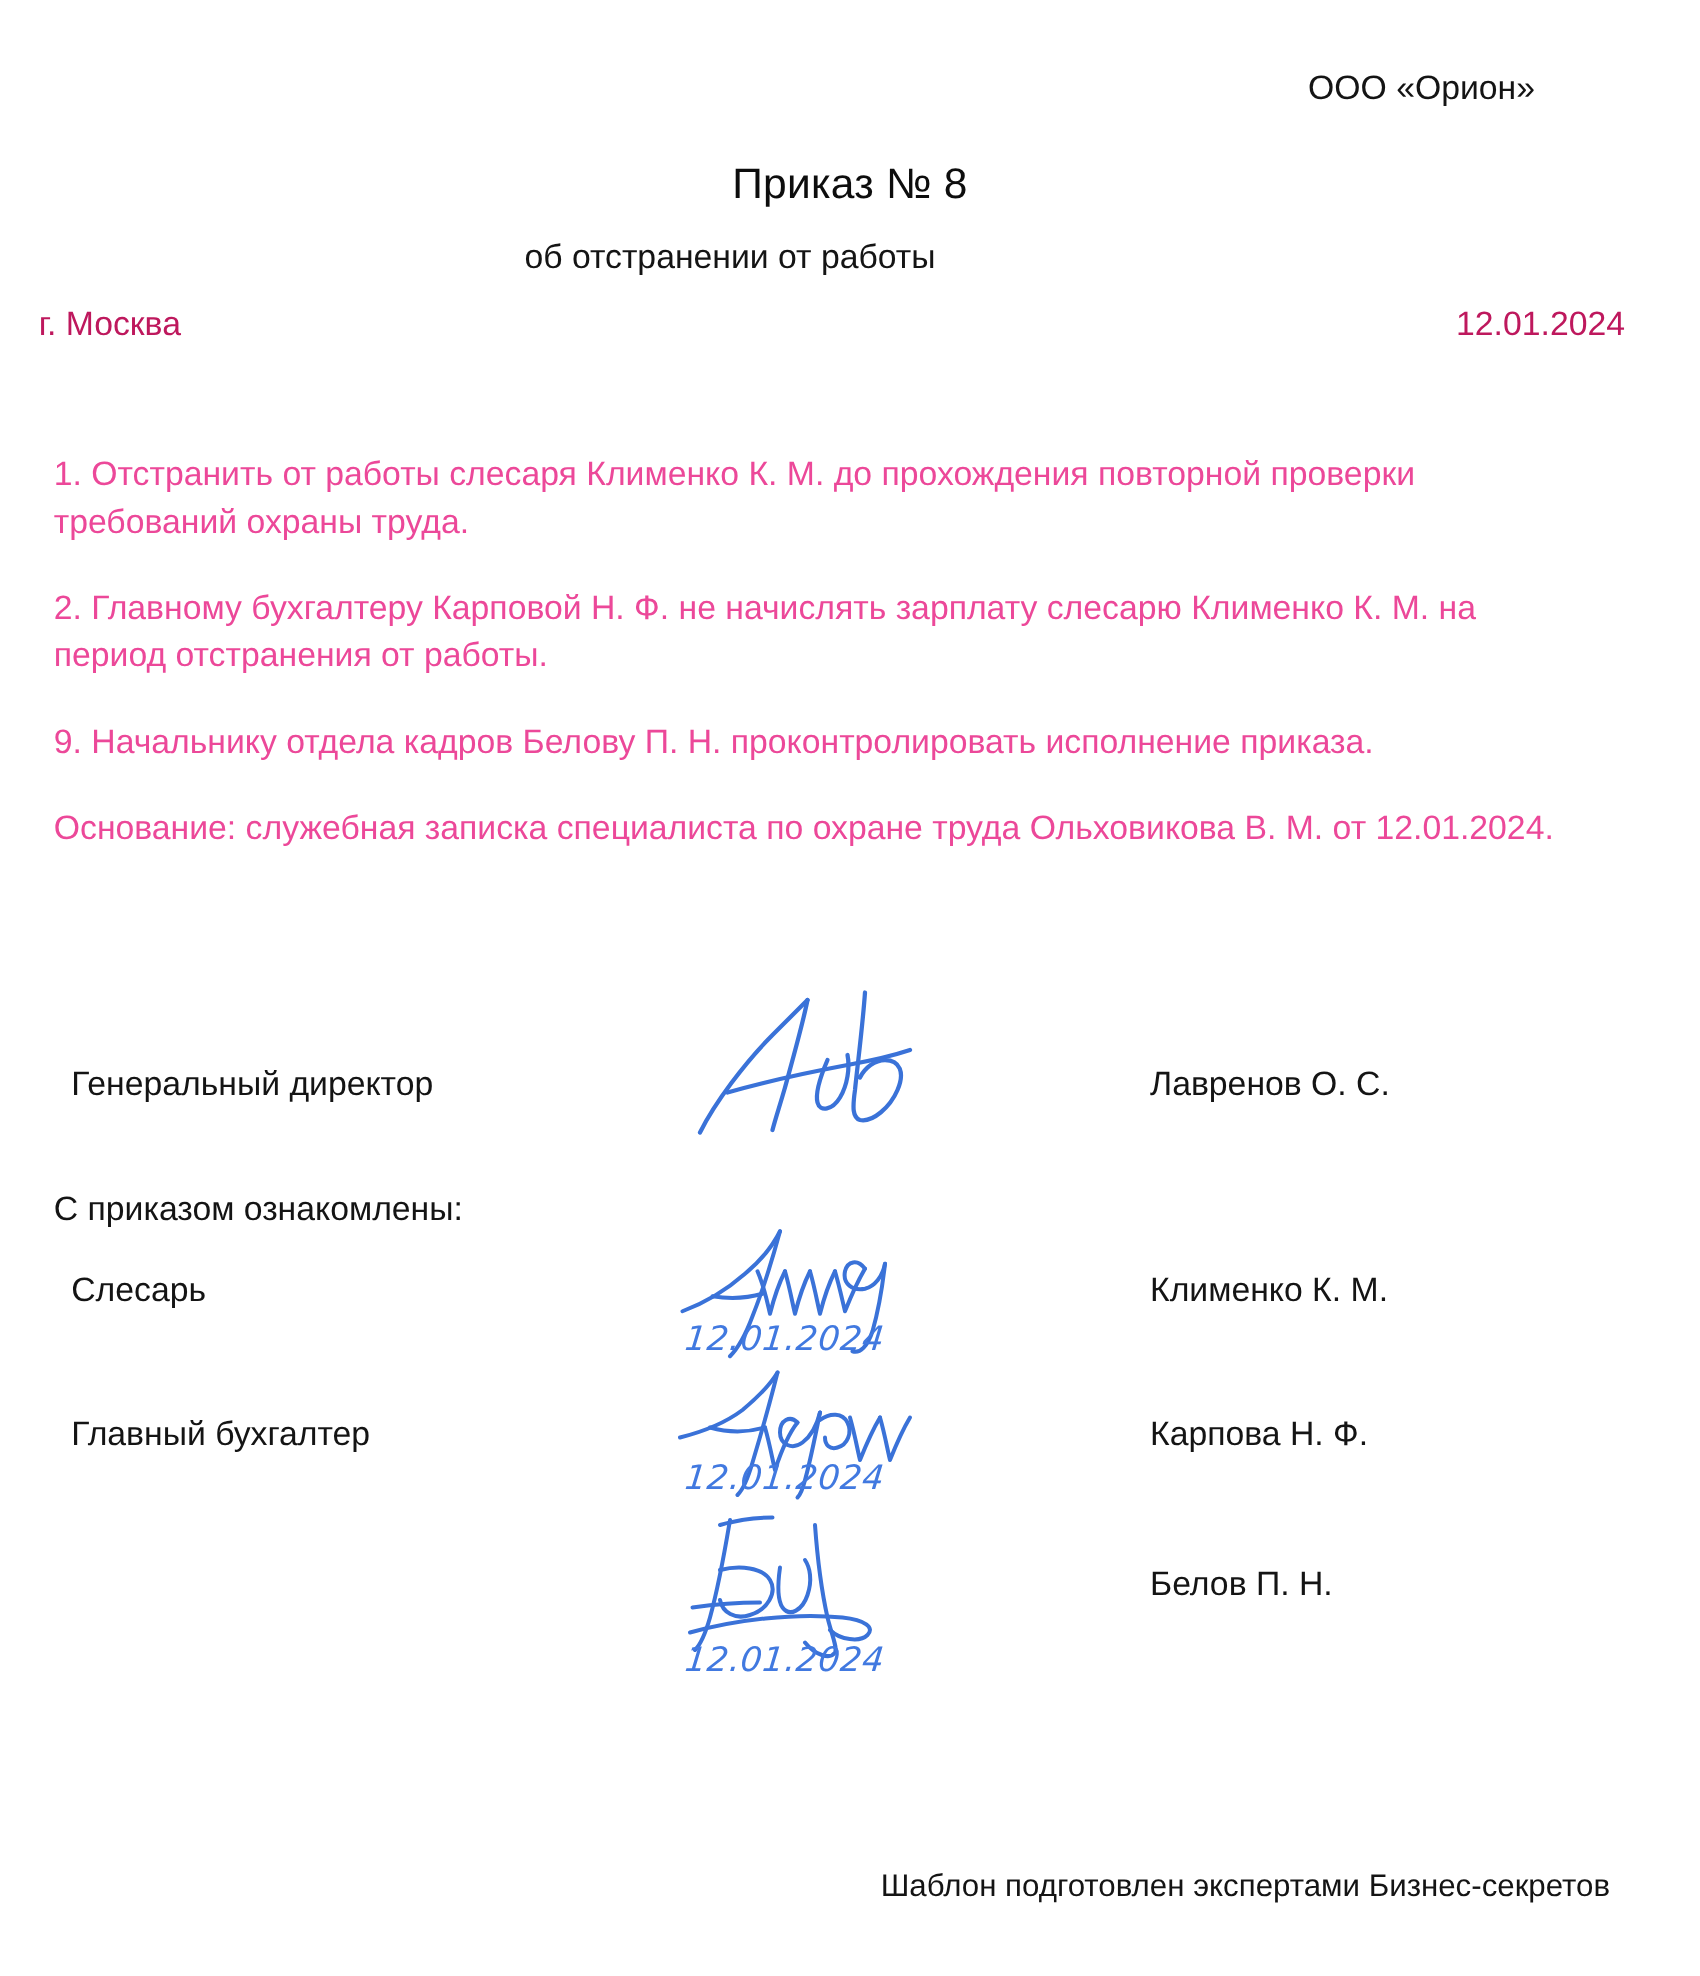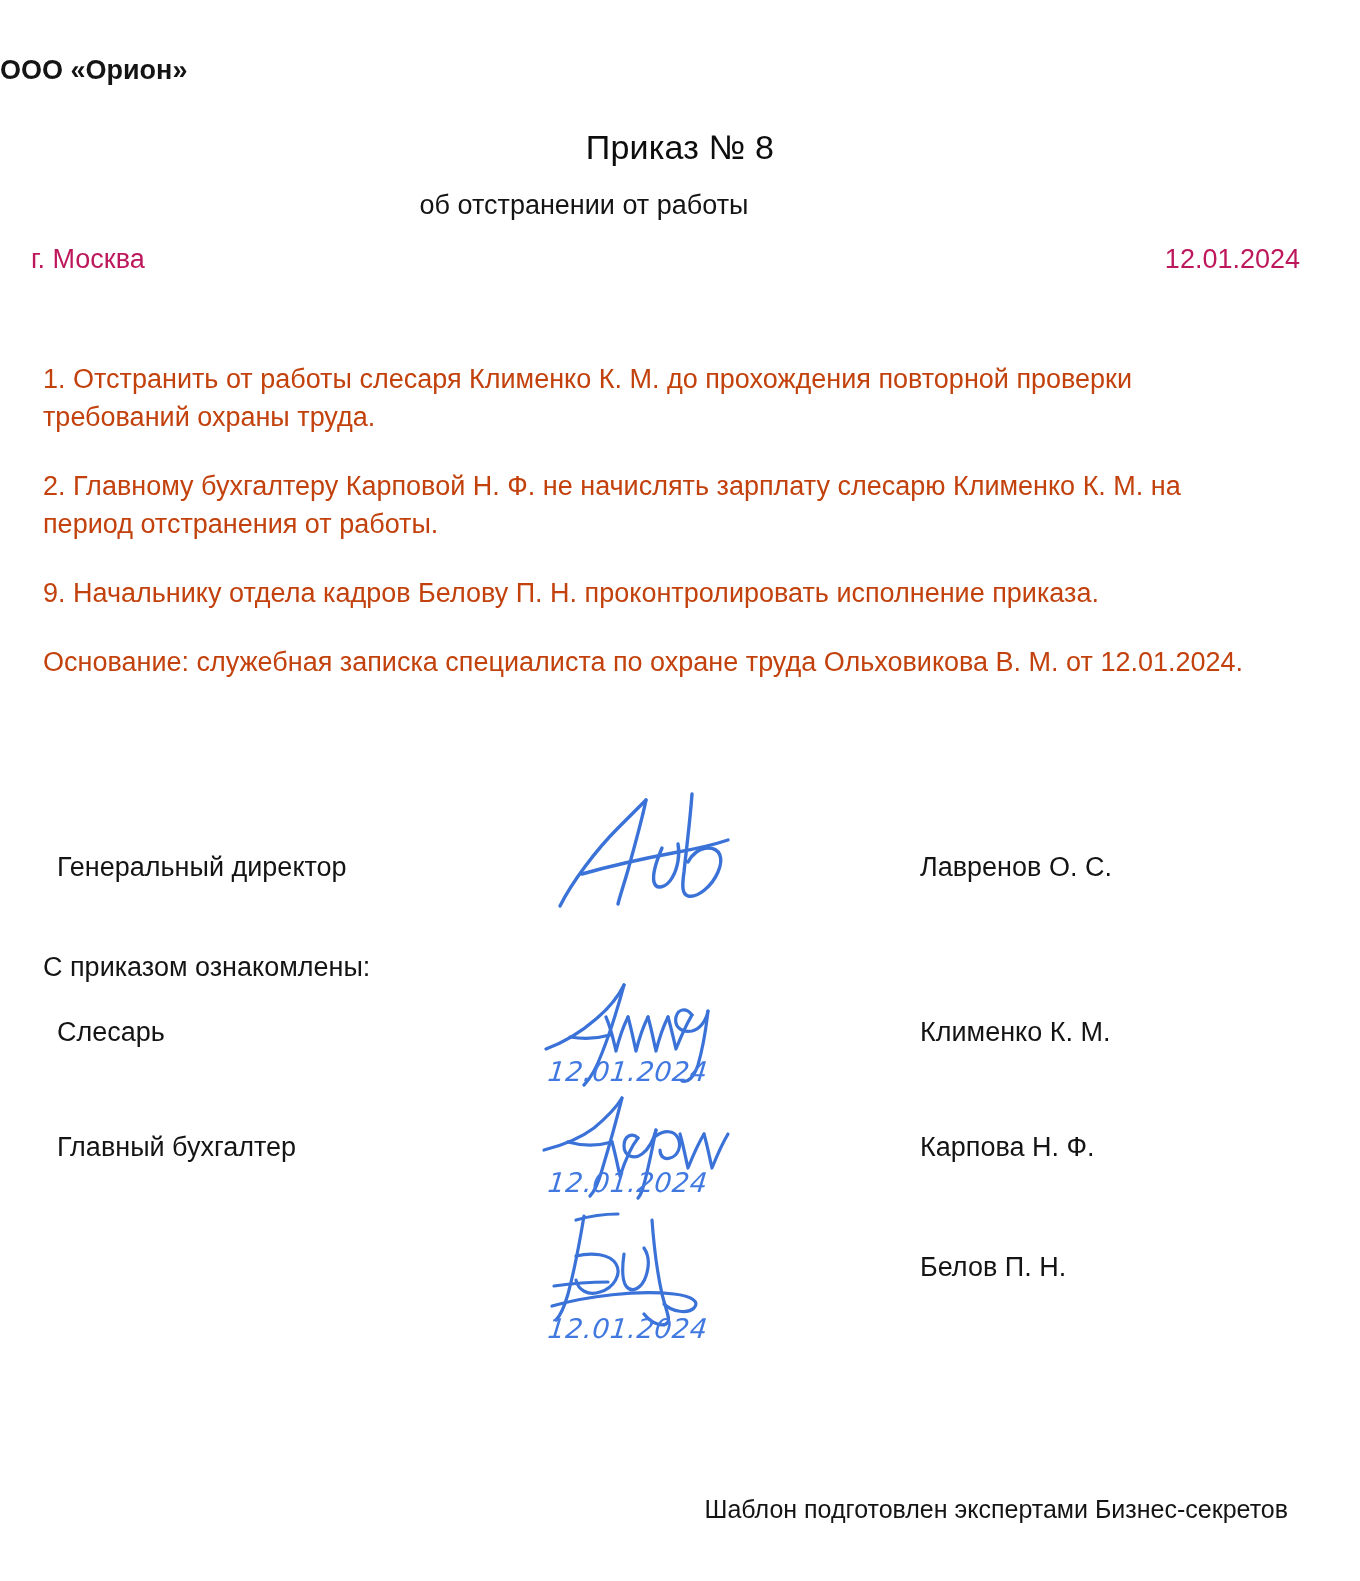--- a/index.html
+++ b/index.html
@@ -22,25 +22,24 @@
     overflow: hidden;
     box-sizing: border-box;
   }
 
   
   .org-name {
     position: absolute;
     top: 54px;
     left: 0;
     width: 1228px;
-    text-align: left;
+    text-align: right;
     font-size: 27px;
     line-height: 32px;
     color: #141414;
-    font-weight: bold;
   }
   .doc-title {
     position: absolute;
     top: 127px;
     left: 0;
     width: 1360px;
     text-align: center;
     font-size: 34px;
     line-height: 40px;
     font-weight: normal;
@@ -76,21 +75,21 @@
   }
 
   
   .body-block {
     position: absolute;
     top: 360px;
     left: 43px;
     width: 1230px;
     font-size: 27px;
     line-height: 38px;
-    color: #c2410c;
+    color: #ec4899;
   }
   .body-block p {
     margin: 0 0 31px 0;
   }
   .body-block p:last-child {
     margin-bottom: 0;
   }
 
   
   .sig-area {

